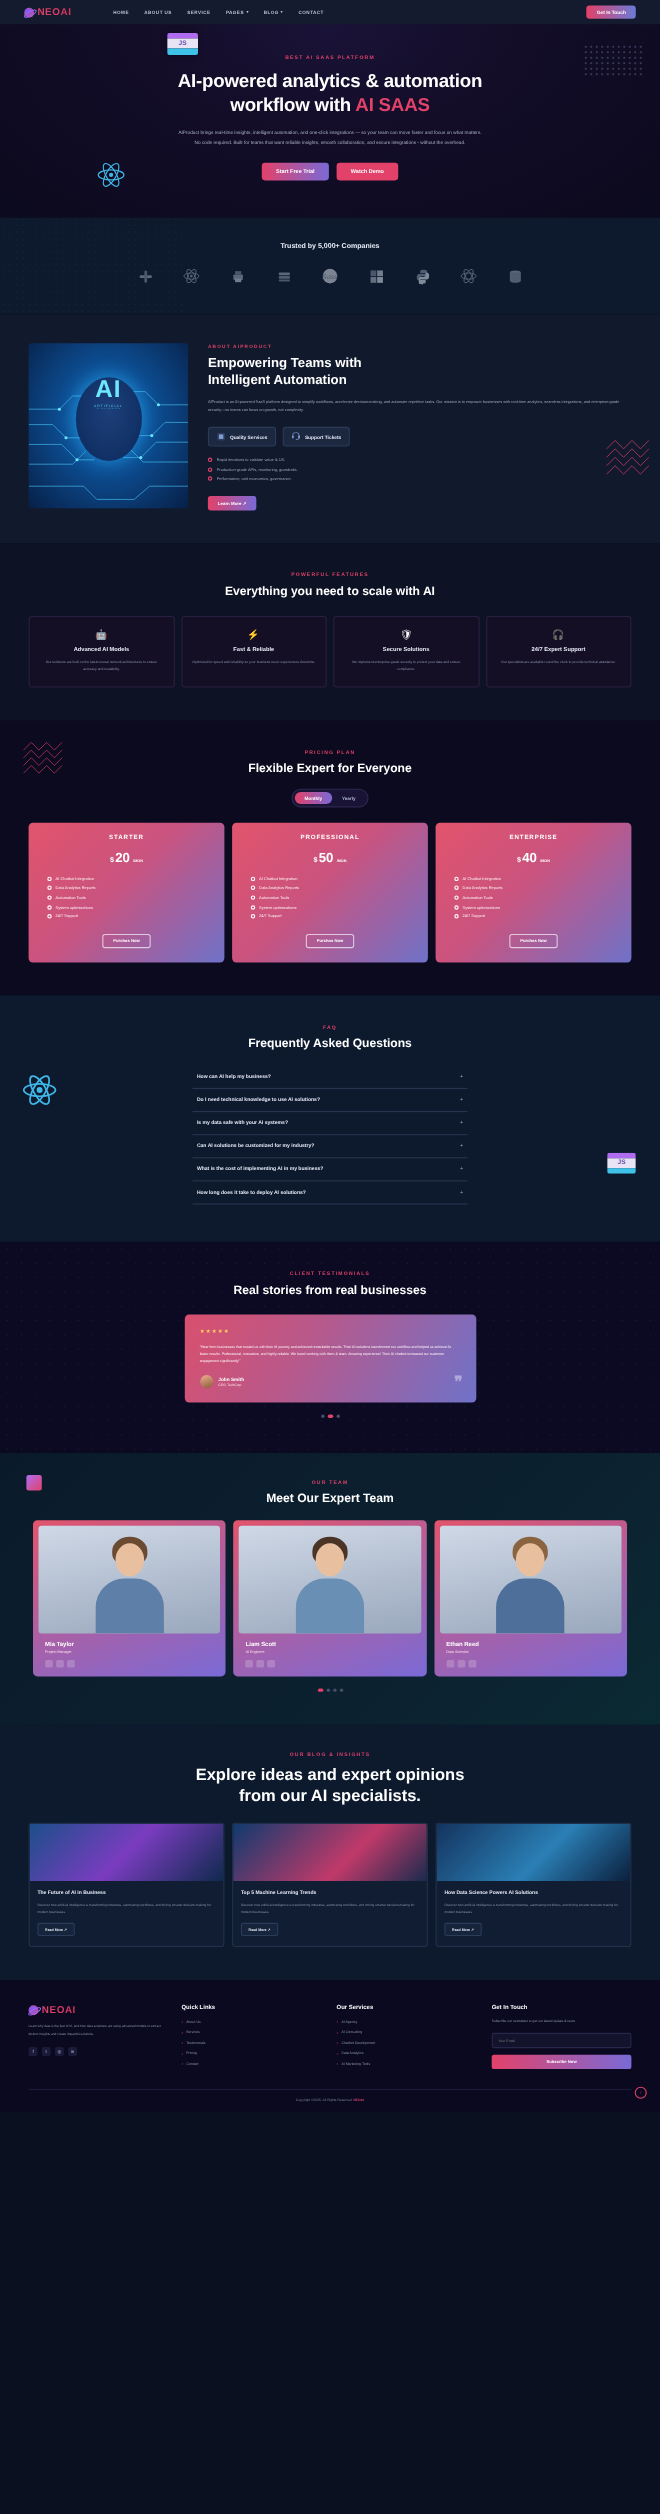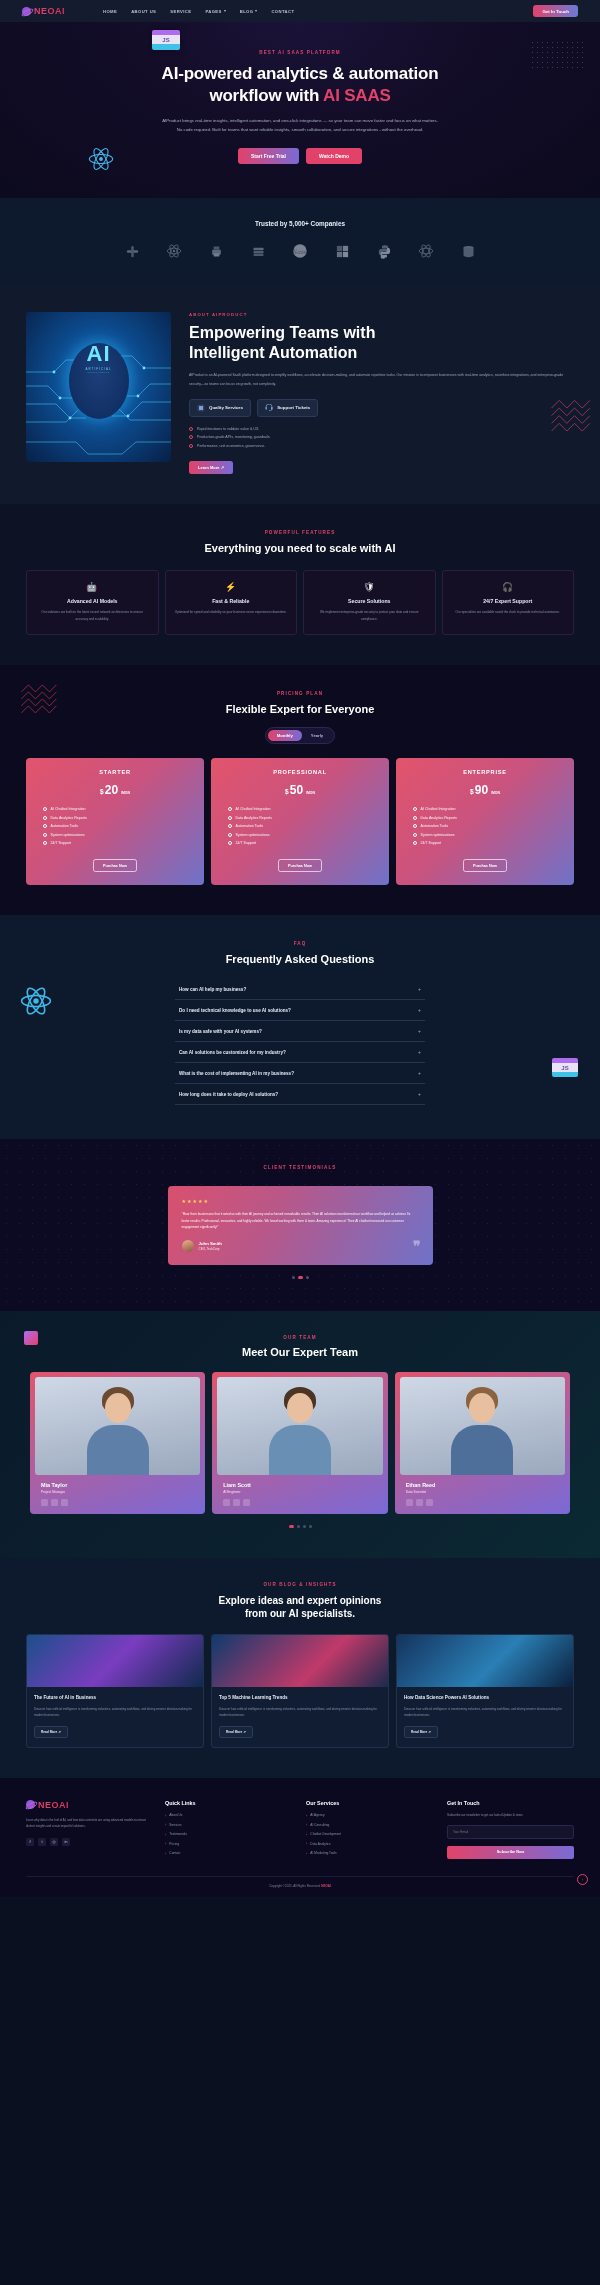--- a/index.html
+++ b/index.html
@@ -45,21 +45,21 @@
   .about{background:#111a2c;padding:26px 0 30px;position:relative;overflow:hidden;}
   .about-inner{display:flex;gap:18px;padding:0 26px;position:relative;z-index:3;}
   .about-img{width:145px;height:150px;border-radius:3px;background:radial-gradient(ellipse at 50% 45%,#1b8fd6 0%,#0d4f94 40%,#071f47 100%);position:relative;overflow:hidden;flex:none;}
   .ai-oval{position:absolute;left:50%;top:46%;transform:translate(-50%,-50%);width:60px;height:76px;border-radius:50%;background:radial-gradient(ellipse at 50% 40%,#1d3f7a,#0b2a5c);box-shadow:0 0 18px #29b6ff88;display:flex;flex-direction:column;align-items:center;justify-content:flex-start;}
   .ai-text{font-size:22px;font-weight:800;color:#6fe8ff;letter-spacing:1px;line-height:1;}
   .ai-sub{font-size:3px;letter-spacing:1px;color:#4fd8f5;margin-top:2px;}
   .ai-sub2{font-size:1.8px;letter-spacing:.8px;color:#3aa8d0;}
   .circuit{position:absolute;inset:0;}
   .about-right{flex:1;}
   .about-right .eyebrow{text-align:left;font-size:4.3px;}
-  .about-right h2{font-size:16px;line-height:1.28;font-weight:800;margin-top:6px;}
+  .about-right h2{font-size:12px;line-height:1.28;font-weight:800;margin-top:6px;}
   .about-right .desc{font-size:3.5px;line-height:2.3;color:#9aa4bd;margin-top:8px;}
   .pill-row{display:flex;gap:6px;margin-top:11px;}
   .pill{background:#1c2740;border:0.6px solid #2c3a57;border-radius:3px;padding:4px 7px;display:flex;align-items:center;gap:4px;font-size:4.4px;font-weight:700;color:#e6ebf6;}
   .check-list{margin-top:10px;}
   .check-item{display:flex;align-items:center;gap:4px;font-size:3.6px;color:#9aa4bd;margin-bottom:4.5px;}
   .check-dot{width:4px;height:4px;border-radius:50%;border:0.6px solid #e2426a;flex:none;}
   .learn-btn{margin-top:9px;background:linear-gradient(90deg,#e2426a,#7a6ad6);border:none;border-radius:2.5px;padding:4px 9px;font-size:4px;font-weight:700;color:#fff;cursor:pointer;}
   .zigzag{position:absolute;right:4px;top:112px;width:46px;height:40px;}
 
   
@@ -126,21 +126,21 @@
   .m-body{position:absolute;left:50%;bottom:0;transform:translateX(-50%);width:62px;height:50px;border-radius:26px 26px 0 0;background:#5d7fa8;}
   .m-info{padding:7px 6px 8px;text-align:left;}
   .m-name{font-size:5.4px;font-weight:800;}
   .m-role{font-size:3.3px;color:#ffe0e8;margin-top:2px;}
   .m-social{display:flex;gap:3px;margin-top:5px;}
   .m-social i{width:7px;height:7px;border-radius:1.5px;background:#ffffff33;display:block;}
   .team-badge{position:absolute;left:24px;top:20px;width:14px;height:14px;border-radius:2px;background:linear-gradient(135deg,#b06cf0,#e2426a);}
 
   
   .blog{background:#0d1a2e;padding:24px 0 30px;text-align:center;position:relative;overflow:hidden;}
-  .blog h2{font-size:10px;font-weight:800;line-height:1.3;margin-top:7px;}
+  .blog h2{font-size:15px;font-weight:800;line-height:1.3;margin-top:7px;}
   .blog-grid{display:flex;gap:7px;justify-content:center;margin-top:14px;padding:0 26px;}
   .post{flex:1;background:#111d33;border:0.6px solid #22324c;border-radius:3px;overflow:hidden;}
   .post-img{height:52px;background:linear-gradient(135deg,#1c4f8a,#7a3cc0 50%,#0f2a4d);}
   .post-body{padding:8px 7px 9px;text-align:left;}
   .post h4{font-size:4.6px;font-weight:700;line-height:1.5;color:#e6ebf6;}
   .post p{font-size:2.9px;line-height:2;color:#8590aa;margin-top:5px;}
   .read-btn{margin-top:7px;background:#16243c;border:0.6px solid #2a3c5a;border-radius:2px;padding:3px 6px;font-size:3.2px;font-weight:700;color:#dfe6f2;cursor:pointer;}
 
   
   .footer{background:#0a0920;padding:22px 26px 0;position:relative;overflow:hidden;}
@@ -471,21 +471,21 @@
               <i class="d"></i>
               <span>24/7 Support</span>
             </li>
         </ul>
         <button class="plan-btn">Purchas Now</button>
       </div>
       <div class="plan">
         <h4>ENTERPRISE</h4>
         <div class="price">
           <span class="cur">$</span>
-          <span>90</span>
+          <span>40</span>
           <span class="per">/MON</span>
         </div>
         <ul>
           <li>
               <i class="d"></i>
               <span>AI Chatbot Integration</span>
             </li>
           <li>
               <i class="d"></i>
               <span>Data Analytics Reports</span>
@@ -545,20 +545,21 @@
         </div>
       <div class="faq-item">
           <span class="faq-q">How long does it take to deploy AI solutions?</span>
           <span class="faq-plus">+</span>
         </div>
     </div>
   </div>
 
   <div class="testi">
     <div class="eyebrow" style="position:relative;z-index:2">CLIENT TESTIMONIALS</div>
+    <h2>Real stories from real businesses</h2>
     <div class="testi-card">
       <div class="stars">★★★★★</div>
       <div class="testi-text">"Hear from businesses that trusted us with their AI journey and achieved remarkable results. Their AI solutions transformed our workflow and helped us achieve 3x faster results. Professional, innovative, and highly reliable. We loved working with them &amp; team. Amazing experience! Their AI chatbot increased our customer engagement significantly!"</div>
       <div class="testi-person">
         <div class="avatar"></div>
         <div>
           <div class="pname">John Smith</div>
           <div class="prole">CEO, TechCorp</div>
         </div>
       </div>

